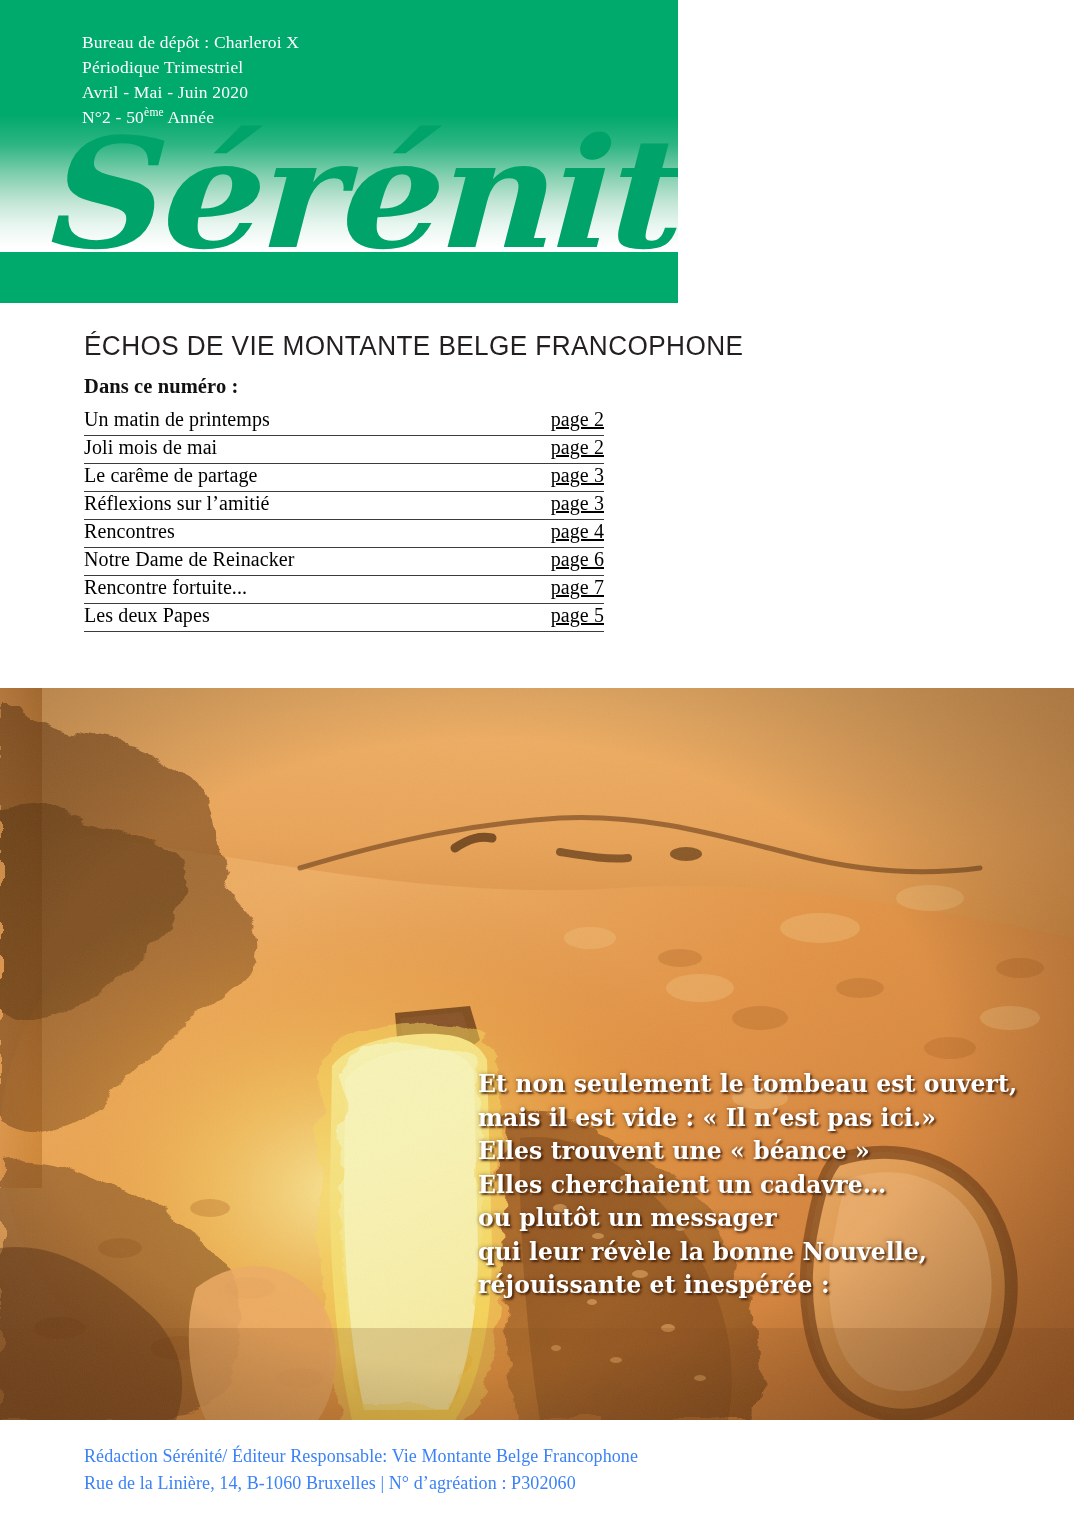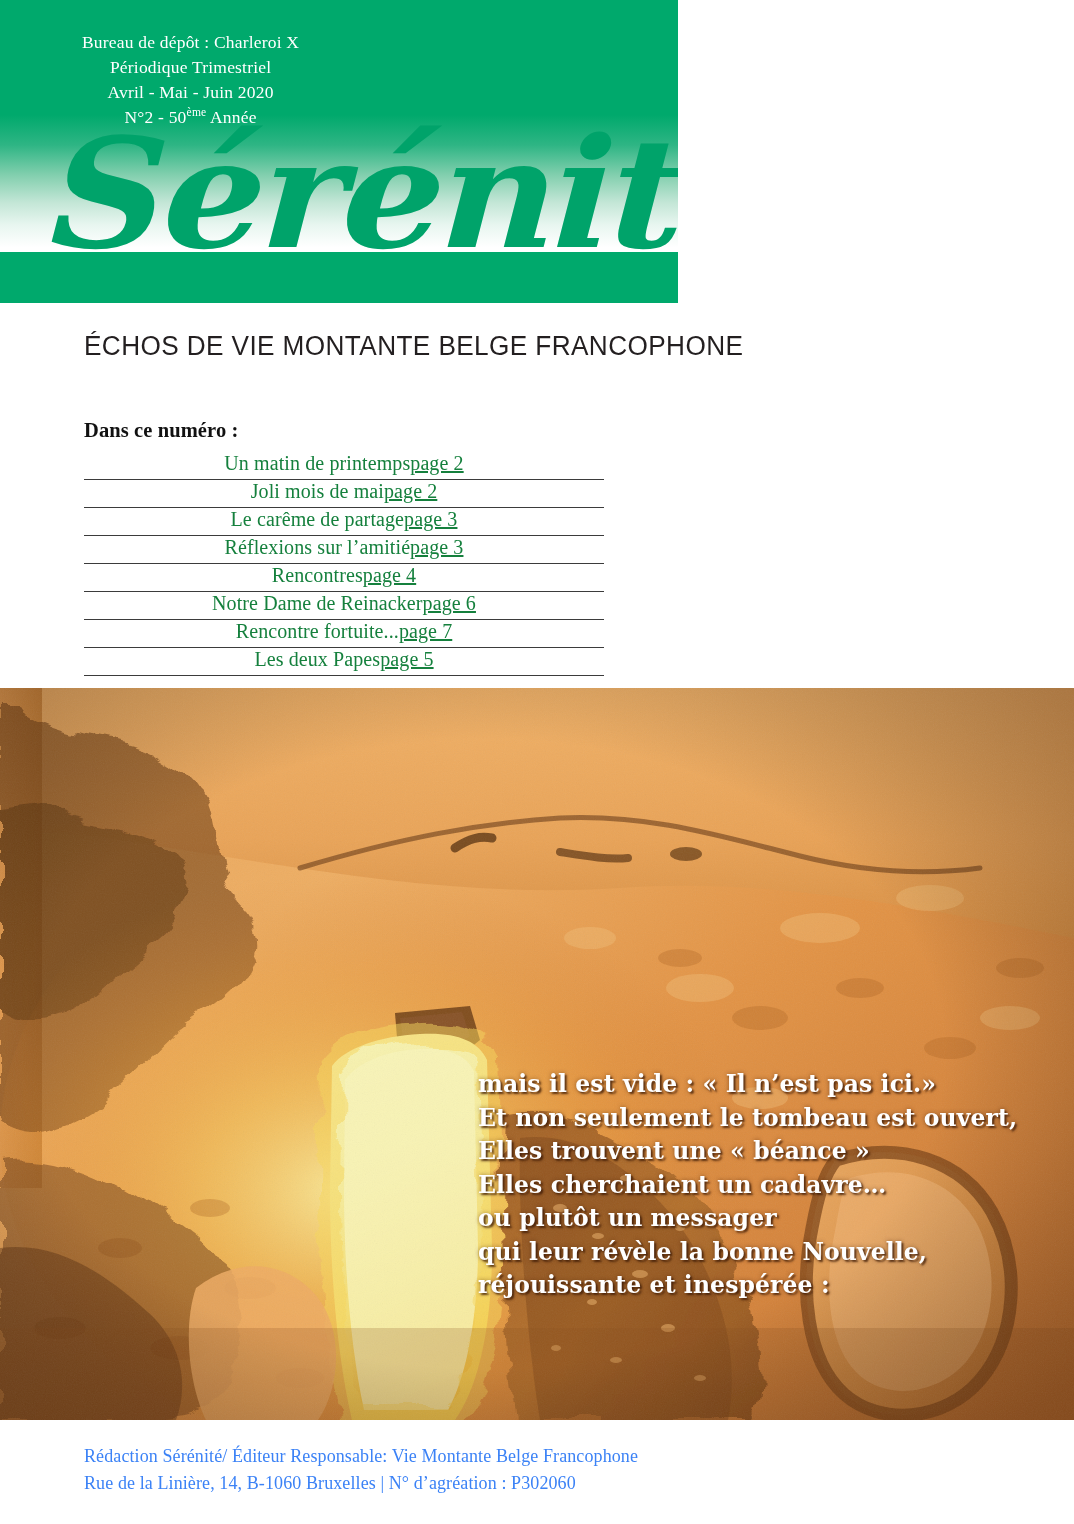--- a/index.html
+++ b/index.html
@@ -18,21 +18,20 @@
     overflow: hidden;
   }
 
   
   .masthead {
     position: absolute;
     left: 0;
     top: 0;
     width: 678px;
     height: 303px;
-    text-align: center;
   }
   
   .masthead-gradient {
     position: absolute;
     left: 0; top: 0;
     width: 678px;
     height: 250px;
     background: linear-gradient(to bottom,
         #00a96c 0%,
         #00a96c 46%,
@@ -128,29 +127,28 @@
     top: 375px;
     width: 520px;
   }
   .toc-title {
     font-family: "Liberation Serif", serif;
     font-weight: bold;
     font-size: 20.5px;
     color: #111111;
     margin-bottom: 10px;
     letter-spacing: 0.1px;
-    margin-top: 44px;
   }
   .toc-row {
     display: flex;
-    justify-content: center;
+    justify-content: space-between;
     align-items: baseline;
     font-family: "Liberation Serif", serif;
     font-size: 20px;
-    color: #15803d;
+    color: #000000;
     border-bottom: 1px solid #3b3b3b;
     padding-bottom: 14px;
     height: 28px;
     box-sizing: border-box;
     letter-spacing: 0.1px;
   }
   .toc-label { white-space: nowrap; }
   .toc-page { white-space: nowrap; text-decoration: underline; }
 
   
@@ -401,22 +399,22 @@
       <path d="M196,600 C240,566 290,574 318,610 C344,644 340,700 318,732 L206,732 C190,700 182,640 196,600 Z" fill="#edab64" opacity="0.85"></path>
 
       <rect x="0" y="640" width="1074" height="92" fill="#8a4d1b" opacity="0.22"></rect>
 
       <rect x="0" y="0" width="1074" height="732" fill="url(#vignette)"></rect>
       <rect x="0" y="0" width="1074" height="732" filter="url(#grain)" opacity="0.55"></rect>
     </svg>
   </div>
 
   <div class="poem">
+    <span class="poem-line">Et non seulement le tombeau est ouvert,</span>
     <span class="poem-line">mais il est vide : « Il n’est pas ici.»</span>
-    <span class="poem-line">Et non seulement le tombeau est ouvert,</span>
     <span class="poem-line">Elles trouvent une « béance »</span>
     <span class="poem-line">Elles cherchaient un cadavre…</span>
     <span class="poem-line">ou plutôt un messager</span>
     <span class="poem-line">qui leur révèle la bonne Nouvelle,</span>
     <span class="poem-line">réjouissante et inespérée :</span>
   </div>
 
   <div class="footer">
     <span class="footer-line">Rédaction Sérénité/ Éditeur Responsable: Vie Montante Belge Francophone</span>
     <span class="footer-line">Rue de la Linière, 14, B-1060 Bruxelles | N° d’agréation : P302060</span>

